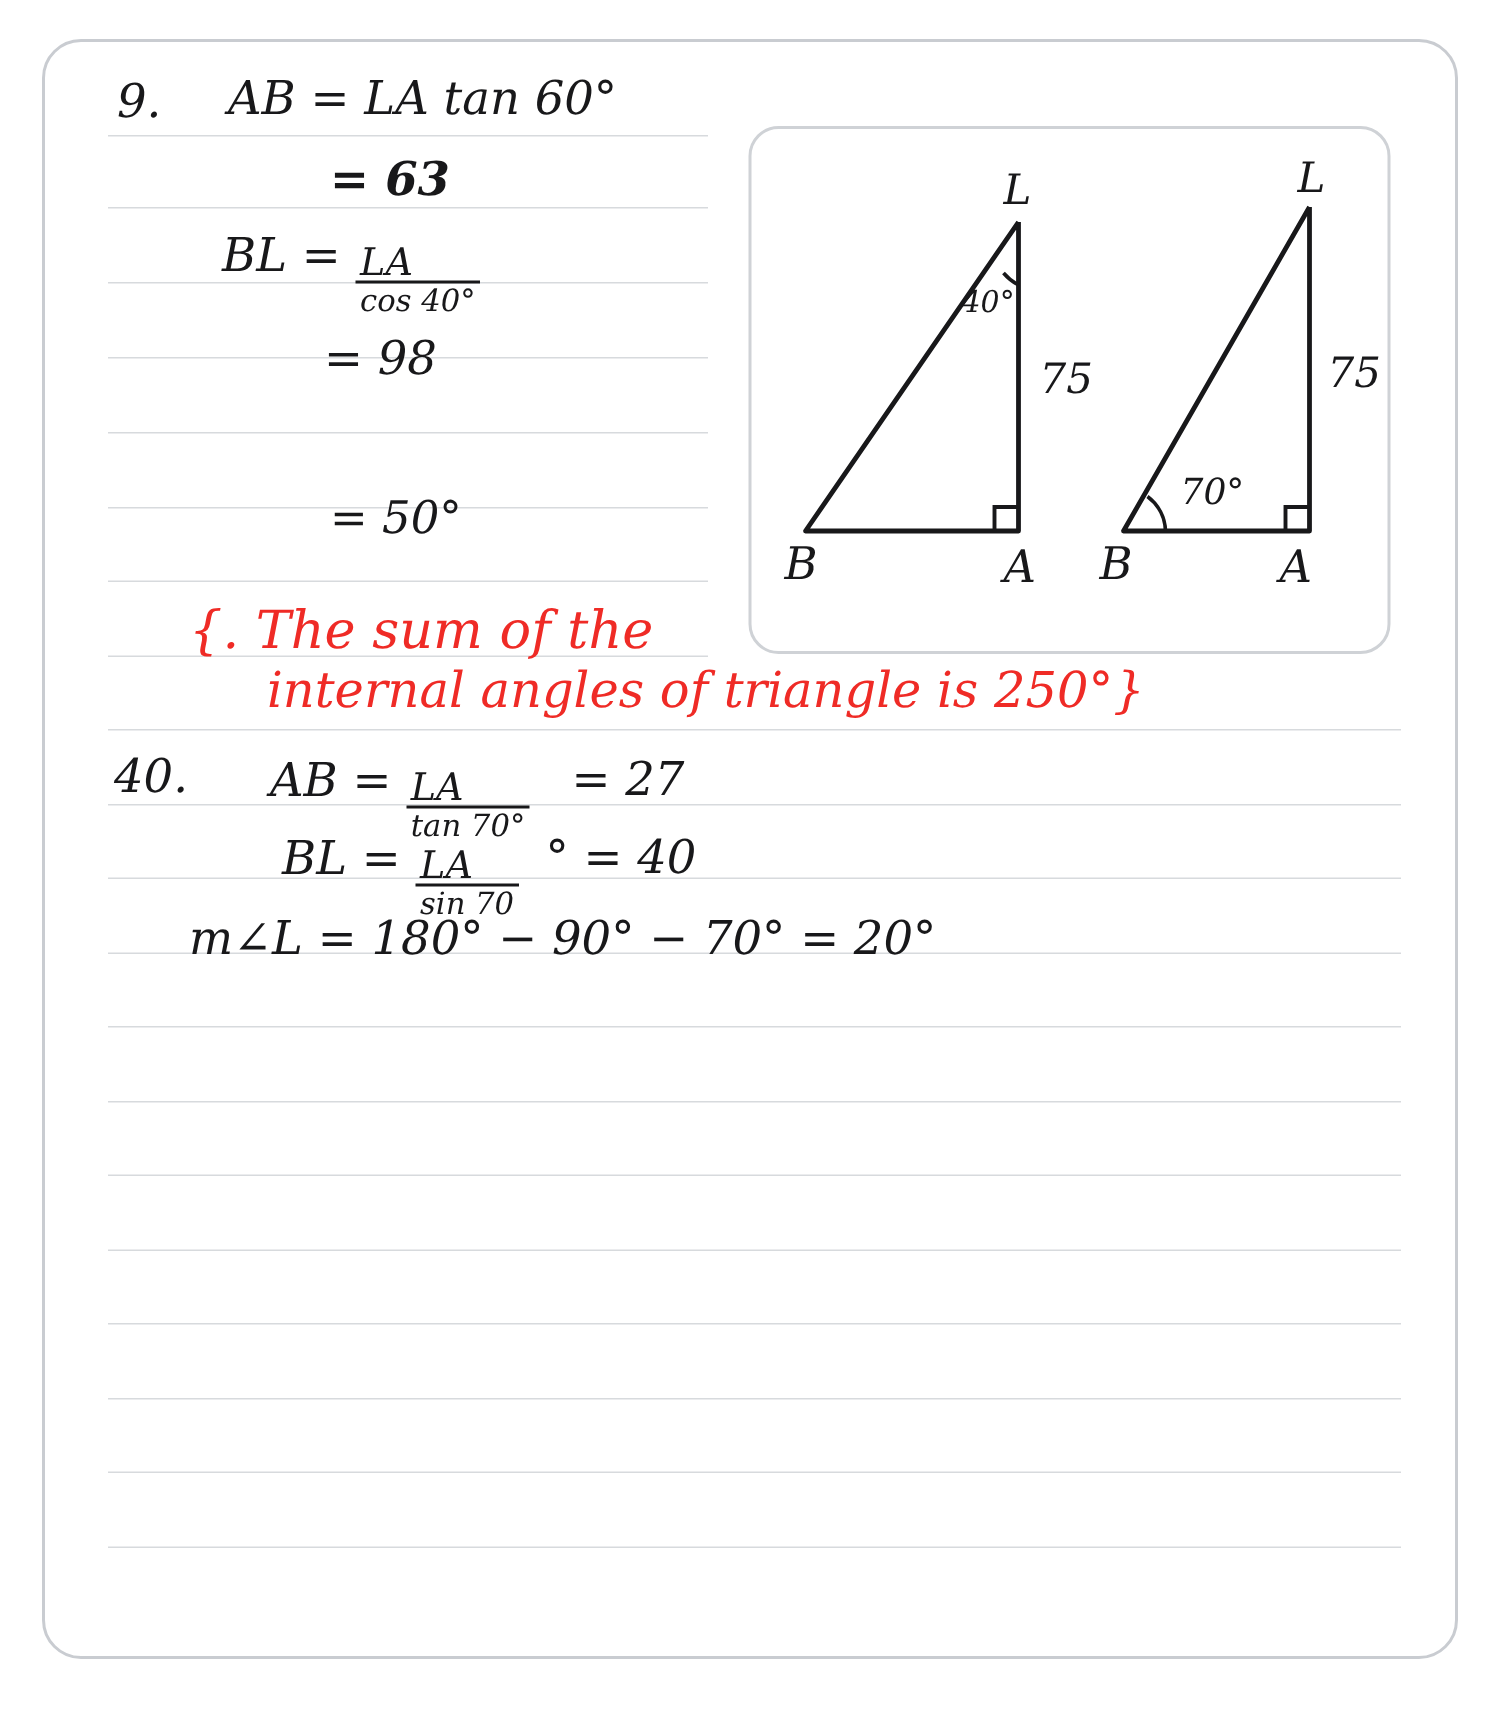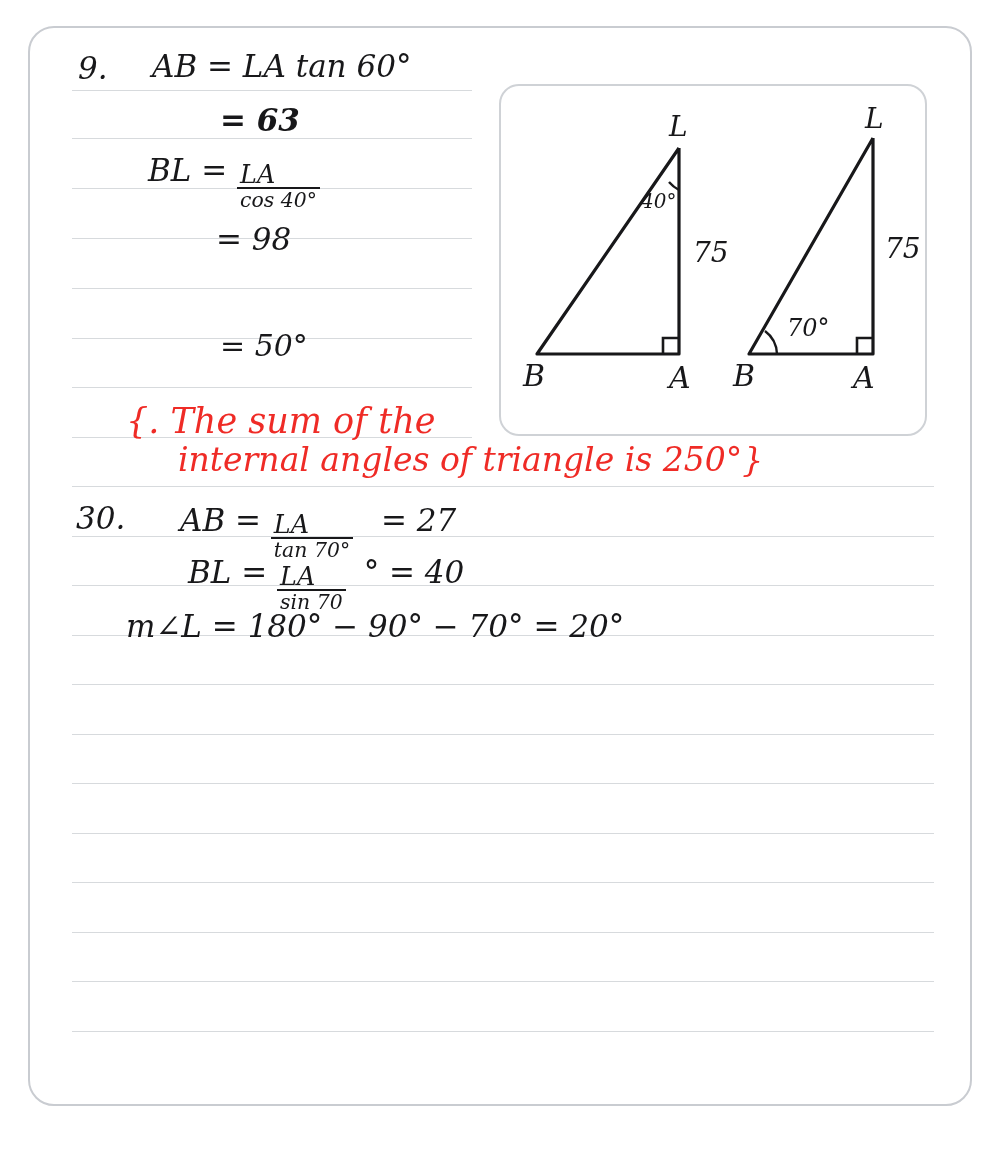--- a/index.html
+++ b/index.html
@@ -127,21 +127,21 @@
   </div>
 
   <div class="hw ink" style="left:186px; top:193px; font-size:31px;">= 98</div>
 
 
   <div class="hw ink" style="left:190px; top:300px; font-size:30px;">= 50°</div>
 
   <div class="hw red" style="left:96px; top:355px; font-size:35px;margin-top:18px;">{. The  sum of  the</div>
   <div class="hw red" style="left:148px; top:412px; font-size:33px;">internal  angles  of  triangle  is  250°}</div>
 
-  <div class="hw ink" style="left:46px; top:472px; font-size:31px;">30.</div>
+  <div class="hw ink" style="left:46px; top:472px; font-size:31px;">40.</div>
 
   <div class="hw ink" style="left:150px; top:470px; font-size:31px;">
     <span>AB =</span>
     <span class="frac">
       <span class="num">LA</span>
       <span class="den">tan 70°</span>
     </span>
     <span style="margin-left:18px;">= 27</span>
   </div>
 

